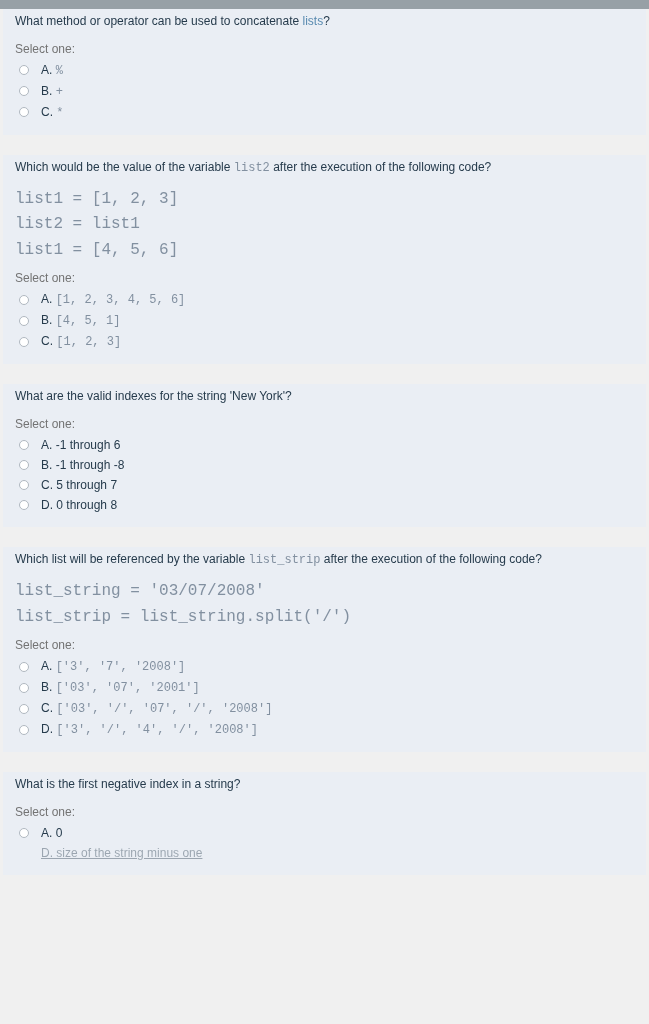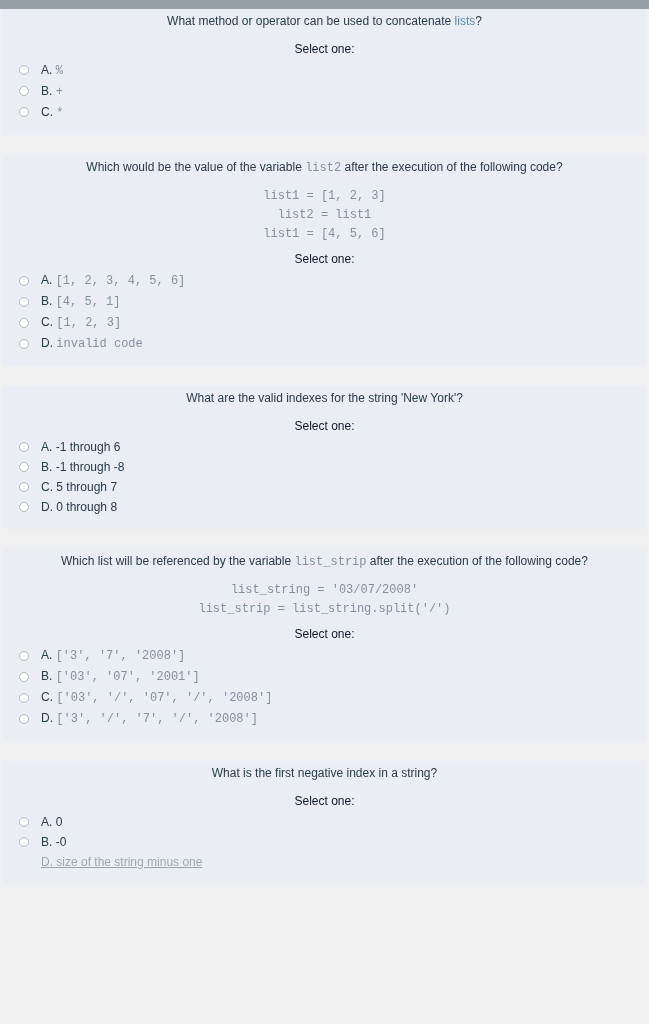--- a/index.html
+++ b/index.html
@@ -14,44 +14,43 @@
   }
   .topbar {
     height: 9px;
     background: #5b6b75;
     opacity: 0.6;
   }
   .qblock {
     background: #eaeef4;
     margin: 0 3px 20px 3px;
     padding: 0 12px 12px 12px;
-    text-align: center;
   }
   .first { padding-top: 0; }
   .qtext {
     color: #263b4c;
     padding: 4px 0 6px 0;
     line-height: 1.4;
   }
   .qtext .link { color: #5a8bb0; }
   pre.code {
     font-family: "Courier New", monospace;
-    font-size: 12px;
+    font-size: 16px;
     color: #8290a0;
     margin: 4px 0 8px 0;
     white-space: pre;
     line-height: 1.6;
   }
   code.inline {
     font-family: "Courier New", monospace;
     font-size: 12px;
     color: #8290a0;
   }
   .selectone {
-    color: #0f172a;
+    color: #737373;
     margin-bottom: 4px;
     margin-top: 6px;
   }
   .opt {
     display: flex;
     align-items: center;
     padding: 3px 0;
     gap: 12px;
   }
   .radio {
@@ -104,24 +103,20 @@
     <div class="opt-text"><span>A. </span><code class="inline">[1, 2, 3, 4, 5, 6]</code></div>
   </div>
   <div class="opt">
     <div class="radio"></div>
     <div class="opt-text"><span>B. </span><code class="inline">[4, 5, 1]</code></div>
   </div>
   <div class="opt">
     <div class="radio"></div>
     <div class="opt-text"><span>C. </span><code class="inline">[1, 2, 3]</code></div>
   </div>
-  <div class="opt">
-    <div class="radio"></div>
-    <div class="opt-text"><span>D. </span><code class="inline">invalid code</code></div>
-  </div>
 </div>
 
 <div class="qblock">
   <div class="qtext">What are the valid indexes for the string 'New York'?</div>
   <div class="selectone">Select one:</div>
   <div class="opt">
     <div class="radio"></div>
     <div class="opt-text">A. -1 through 6</div>
   </div>
   <div class="opt">
@@ -152,32 +147,28 @@
   <div class="opt">
     <div class="radio"></div>
     <div class="opt-text"><span>B. </span><code class="inline">['03', '07', '2001']</code></div>
   </div>
   <div class="opt">
     <div class="radio"></div>
     <div class="opt-text"><span>C. </span><code class="inline">['03', '/', '07', '/', '2008']</code></div>
   </div>
   <div class="opt">
     <div class="radio"></div>
-    <div class="opt-text"><span>D. </span><code class="inline">['3', '/', '7', '/', '2008']</code></div>
+    <div class="opt-text"><span>D. </span><code class="inline">['3', '/', '4', '/', '2008']</code></div>
   </div>
 </div>
 
 <div class="qblock">
   <div class="qtext">What is the first negative index in a string?</div>
   <div class="selectone">Select one:</div>
   <div class="opt">
     <div class="radio"></div>
     <div class="opt-text">A. 0</div>
   </div>
-  <div class="opt">
-    <div class="radio"></div>
-    <div class="opt-text">B. -0</div>
-  </div>
   <div class="opt" style="opacity:0.4;text-decoration:underline;">
     <div class="radio" style="visibility:hidden;"></div>
     <div class="opt-text">D. size of the string minus one</div>
   </div>
 </div>
 
 </body></html>

